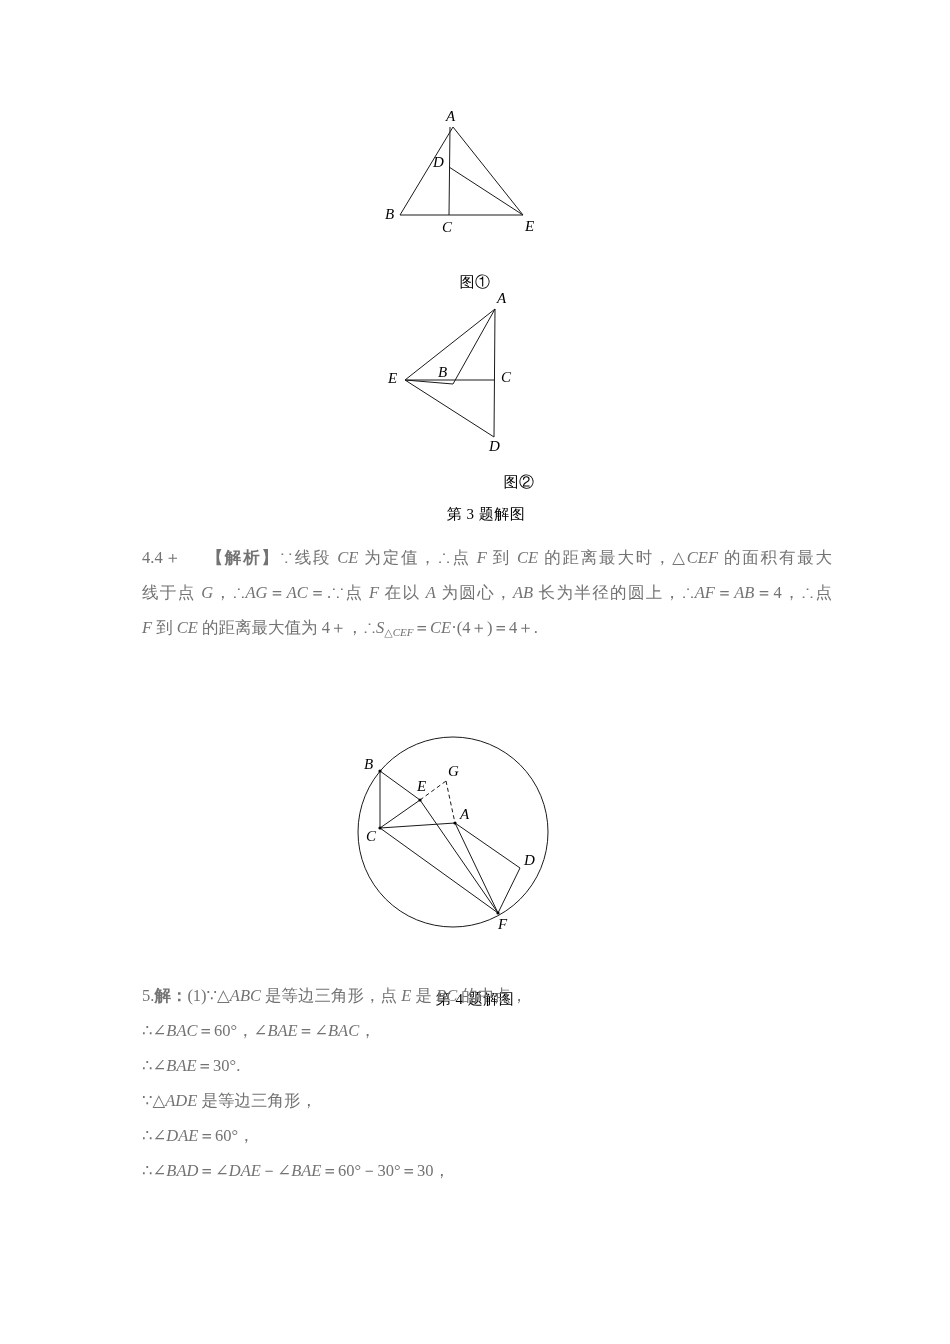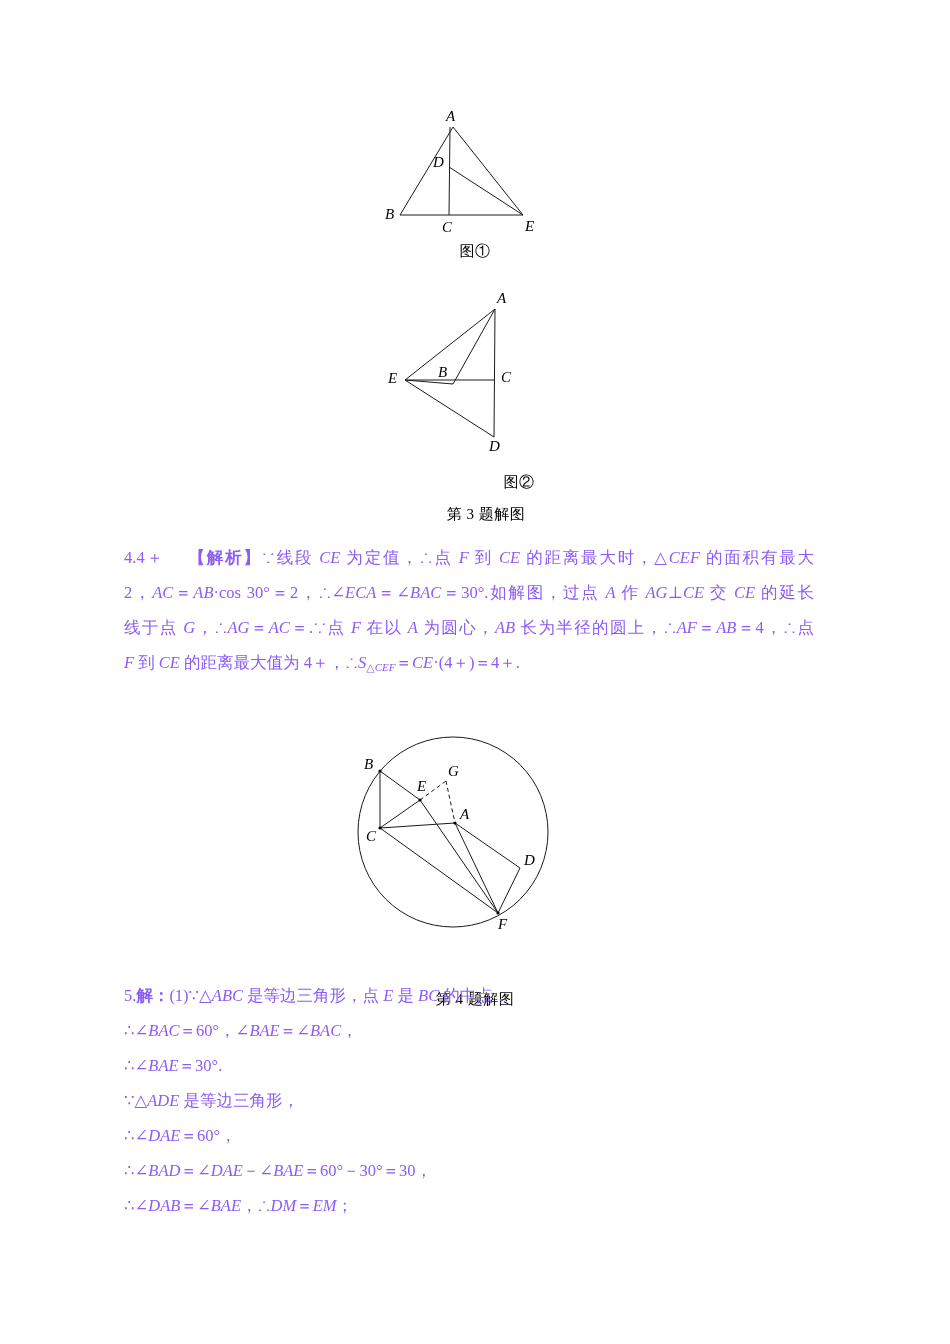--- a/index.html
+++ b/index.html
@@ -37,25 +37,25 @@
     color: #000;
     letter-spacing: 0.5px;
   }
   .fig-caption.sub {
     font-size: 15px;
   }
 
   
   .body-text {
     position: absolute;
-    left: 124px;
+    left: 142px;
     width: 690px;
     font-size: 16.5px;
     line-height: 35px;
-    color: #8b5cf6;
+    color: #737373;
     text-align: justify;
     text-justify: inter-ideograph;
   }
   .para-line {
     display: block;
     white-space: nowrap;
   }
   .para-just {
     display: block;
     text-align: justify;
@@ -112,21 +112,21 @@
       <line class="stroke-line" x1="78" y1="22" x2="148" y2="110"></line>
       <line class="stroke-line" x1="75" y1="22" x2="74" y2="110"></line>
       <line class="stroke-line" x1="74" y1="62" x2="148" y2="110"></line>
       <text class="lbl" x="71" y="16">A</text>
       <text class="lbl" x="58" y="62">D</text>
       <text class="lbl" x="10" y="114">B</text>
       <text class="lbl" x="67" y="127">C</text>
       <text class="lbl" x="150" y="126">E</text>
     </svg>
   </div>
-  <div class="fig-caption" style="top:242px;">图①</div>
+  <div class="fig-caption" style="top:273px;">图①</div>
 
   <div class="fig-wrap" style="top:287px;">
     <svg class="fig-svg" width="200" height="165" viewBox="0 0 200 165">
 
       <line class="stroke-line" x1="120" y1="22" x2="119" y2="150"></line>
       <line class="stroke-line" x1="120" y1="22" x2="30" y2="93"></line>
       <line class="stroke-line" x1="120" y1="22" x2="78" y2="97"></line>
       <line class="stroke-line" x1="78" y1="97" x2="30" y2="93"></line>
       <line class="stroke-line" x1="30" y1="93" x2="120" y2="93"></line>
       <line class="stroke-line" x1="30" y1="93" x2="119" y2="150"></line>
@@ -136,21 +136,20 @@
       <text class="lbl" x="114" y="164">D</text>
       <text class="lbl" x="13" y="96">E</text>
     </svg>
   </div>
   <div class="fig-caption" style="top:473px;padding-left:44px;">图②</div>
 
   <div class="fig-caption sub" style="top:505px;margin-left:11px;">第 3 题解图</div>
 
   <div class="body-text" style="top:540px;">
     <span class="para-just"><span class="num-lead">4.</span><span>4＋</span>&nbsp;&nbsp;&nbsp;&nbsp;<span class="bold-cjk">【解析】</span><span>∵线段 <span class="ital">CE</span> 为定值，∴点 <span class="ital">F</span> 到 <span class="ital">CE</span> 的距离最大时，△<span class="ital">CEF</span> 的面积有最大</span></span>
-    <span class="para-just">2，<span class="ital">AC</span>＝<span class="ital">AB</span>·cos 30°＝2，∴∠<span class="ital">ECA</span>＝∠<span class="ital">BAC</span>＝30°.如解图，过点 <span class="ital">A</span> 作 <span class="ital">AG</span>⊥<span class="ital">CE</span> 交 <span class="ital">CE</span> 的延长</span>
     <span class="para-just">线于点 <span class="ital">G</span>，∴<span class="ital">AG</span>＝<span class="ital">AC</span>＝.∵点 <span class="ital">F</span> 在以 <span class="ital">A</span> 为圆心，<span class="ital">AB</span> 长为半径的圆上，∴<span class="ital">AF</span>＝<span class="ital">AB</span>＝4，∴点</span>
     <span class="para-line"><span class="ital">F</span> 到 <span class="ital">CE</span> 的距离最大值为 4＋，∴<span class="ital">S</span><span class="sub-small">△CEF</span>＝<span class="ital">CE</span>·(4＋)＝4＋.</span>
   </div>
 
   <div class="fig-wrap" style="top:728px;">
     <svg class="fig-svg" width="250" height="212" viewBox="0 0 250 212">
 
       <circle class="stroke-line" cx="103" cy="104" r="95"></circle>
 
       <line class="stroke-line" x1="30" y1="43" x2="30" y2="100"></line>
@@ -180,16 +179,15 @@
   </div>
   <div class="fig-caption sub" style="top:945px;margin-top:45px;">第 4 题解图</div>
 
   <div class="body-text" style="top:978px;">
     <span class="para-line"><span class="num-lead">5.</span><span class="bold-cjk">解：</span><span>(1)∵△<span class="ital">ABC</span> 是等边三角形，点 <span class="ital">E</span> 是 <span class="ital">BC</span> 的中点，</span></span>
     <span class="para-line">∴∠<span class="ital">BAC</span>＝60°，∠<span class="ital">BAE</span>＝∠<span class="ital">BAC</span>，</span>
     <span class="para-line">∴∠<span class="ital">BAE</span>＝30°.</span>
     <span class="para-line">∵△<span class="ital">ADE</span> 是等边三角形，</span>
     <span class="para-line">∴∠<span class="ital">DAE</span>＝60°，</span>
     <span class="para-line">∴∠<span class="ital">BAD</span>＝∠<span class="ital">DAE</span>－∠<span class="ital">BAE</span>＝60°－30°＝30，</span>
-    <span class="para-line">∴∠<span class="ital">DAB</span>＝∠<span class="ital">BAE</span>，∴<span class="ital">DM</span>＝<span class="ital">EM</span>；</span>
   </div>
 
 </div>
 
 </body></html>

